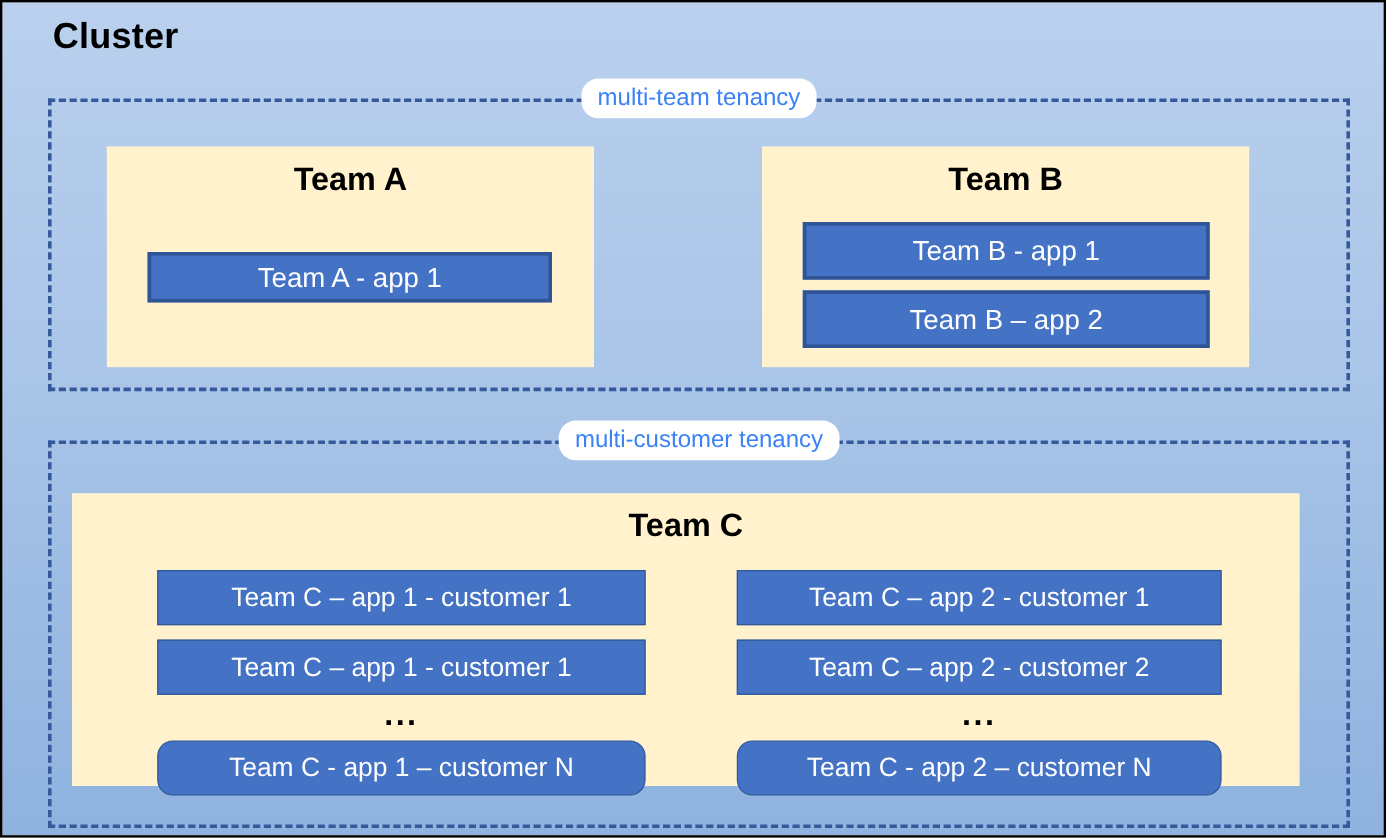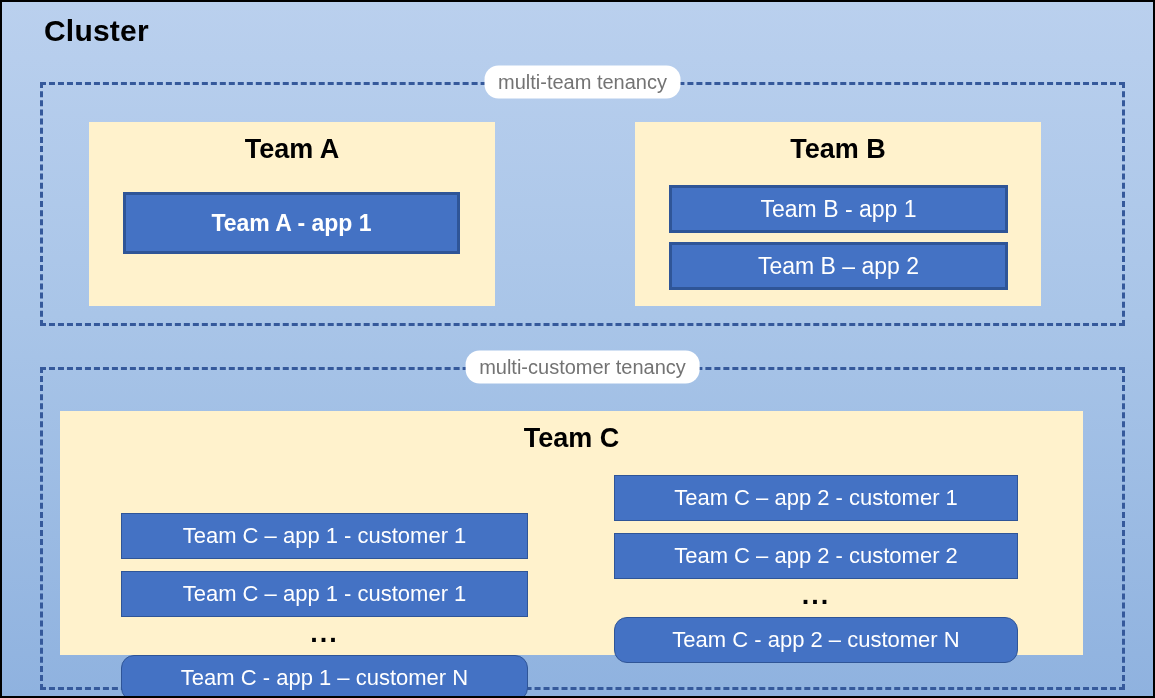--- a/index.html
+++ b/index.html
@@ -37,21 +37,21 @@
     position:absolute;
     border:3px dashed var(--zone-border);
   }
   .zone1 { left:38px; top:80px;  width:1085px; height:244px; }
   .zone2 { left:38px; top:365px; width:1085px; height:323px; }
 
   .zone-label {
     position:absolute; left:50%; top:-3px;
     transform:translate(-50%,-50%);
     background:var(--label-bg);
-    color:#737373;
+    color:#3b82f6;
     font-size:20px;
     padding:5px 14px;
     white-space:nowrap;
     z-index:2;
     border-radius:14px;
   }
 
   .team {
     position:absolute;
     background:var(--team-fill);
@@ -70,26 +70,26 @@
     position:absolute;
     background:var(--app-fill);
     color:var(--app-text);
     display:flex; align-items:center; justify-content:center;
     font-size:23px;
     white-space:nowrap;
   }
   .bordered { border:3px solid var(--app-border); }
   .thin-border { border:1px solid var(--app-border); }
 
-  .team-a .app-1 { left:34px; top:70px; width:337px; height:62px;font-weight:bold; }
+  .team-a .app-1 { left:34px; top:88px; width:337px; height:42px; }
   .team-b .app-1 { left:34px; top:63px;  width:339px; height:48px; }
   .team-b .app-2 { left:34px; top:120px; width:339px; height:48px; }
 
   .col { position:absolute; top:0; height:100%; }
-  .col-1 { left:61px;  width:407px;margin-top:38px; }
+  .col-1 { left:71px;  width:407px; }
   .col-2 { left:554px; width:404px; }
 
   .col .row-1 { left:0; top:64px;  width:100%; height:46px; font-size:22px; }
   .col .row-2 { left:0; top:122px; width:100%; height:46px; font-size:22px; }
   .col .row-n { left:0; top:206px; width:100%; height:46px; font-size:22px;border-radius:13px; }
 
   .ellipsis {
     position:absolute; left:0; top:166px; width:100%; height:36px;
     display:flex; align-items:center; justify-content:center;
     font-size:27px; font-weight:700; color:#000;

